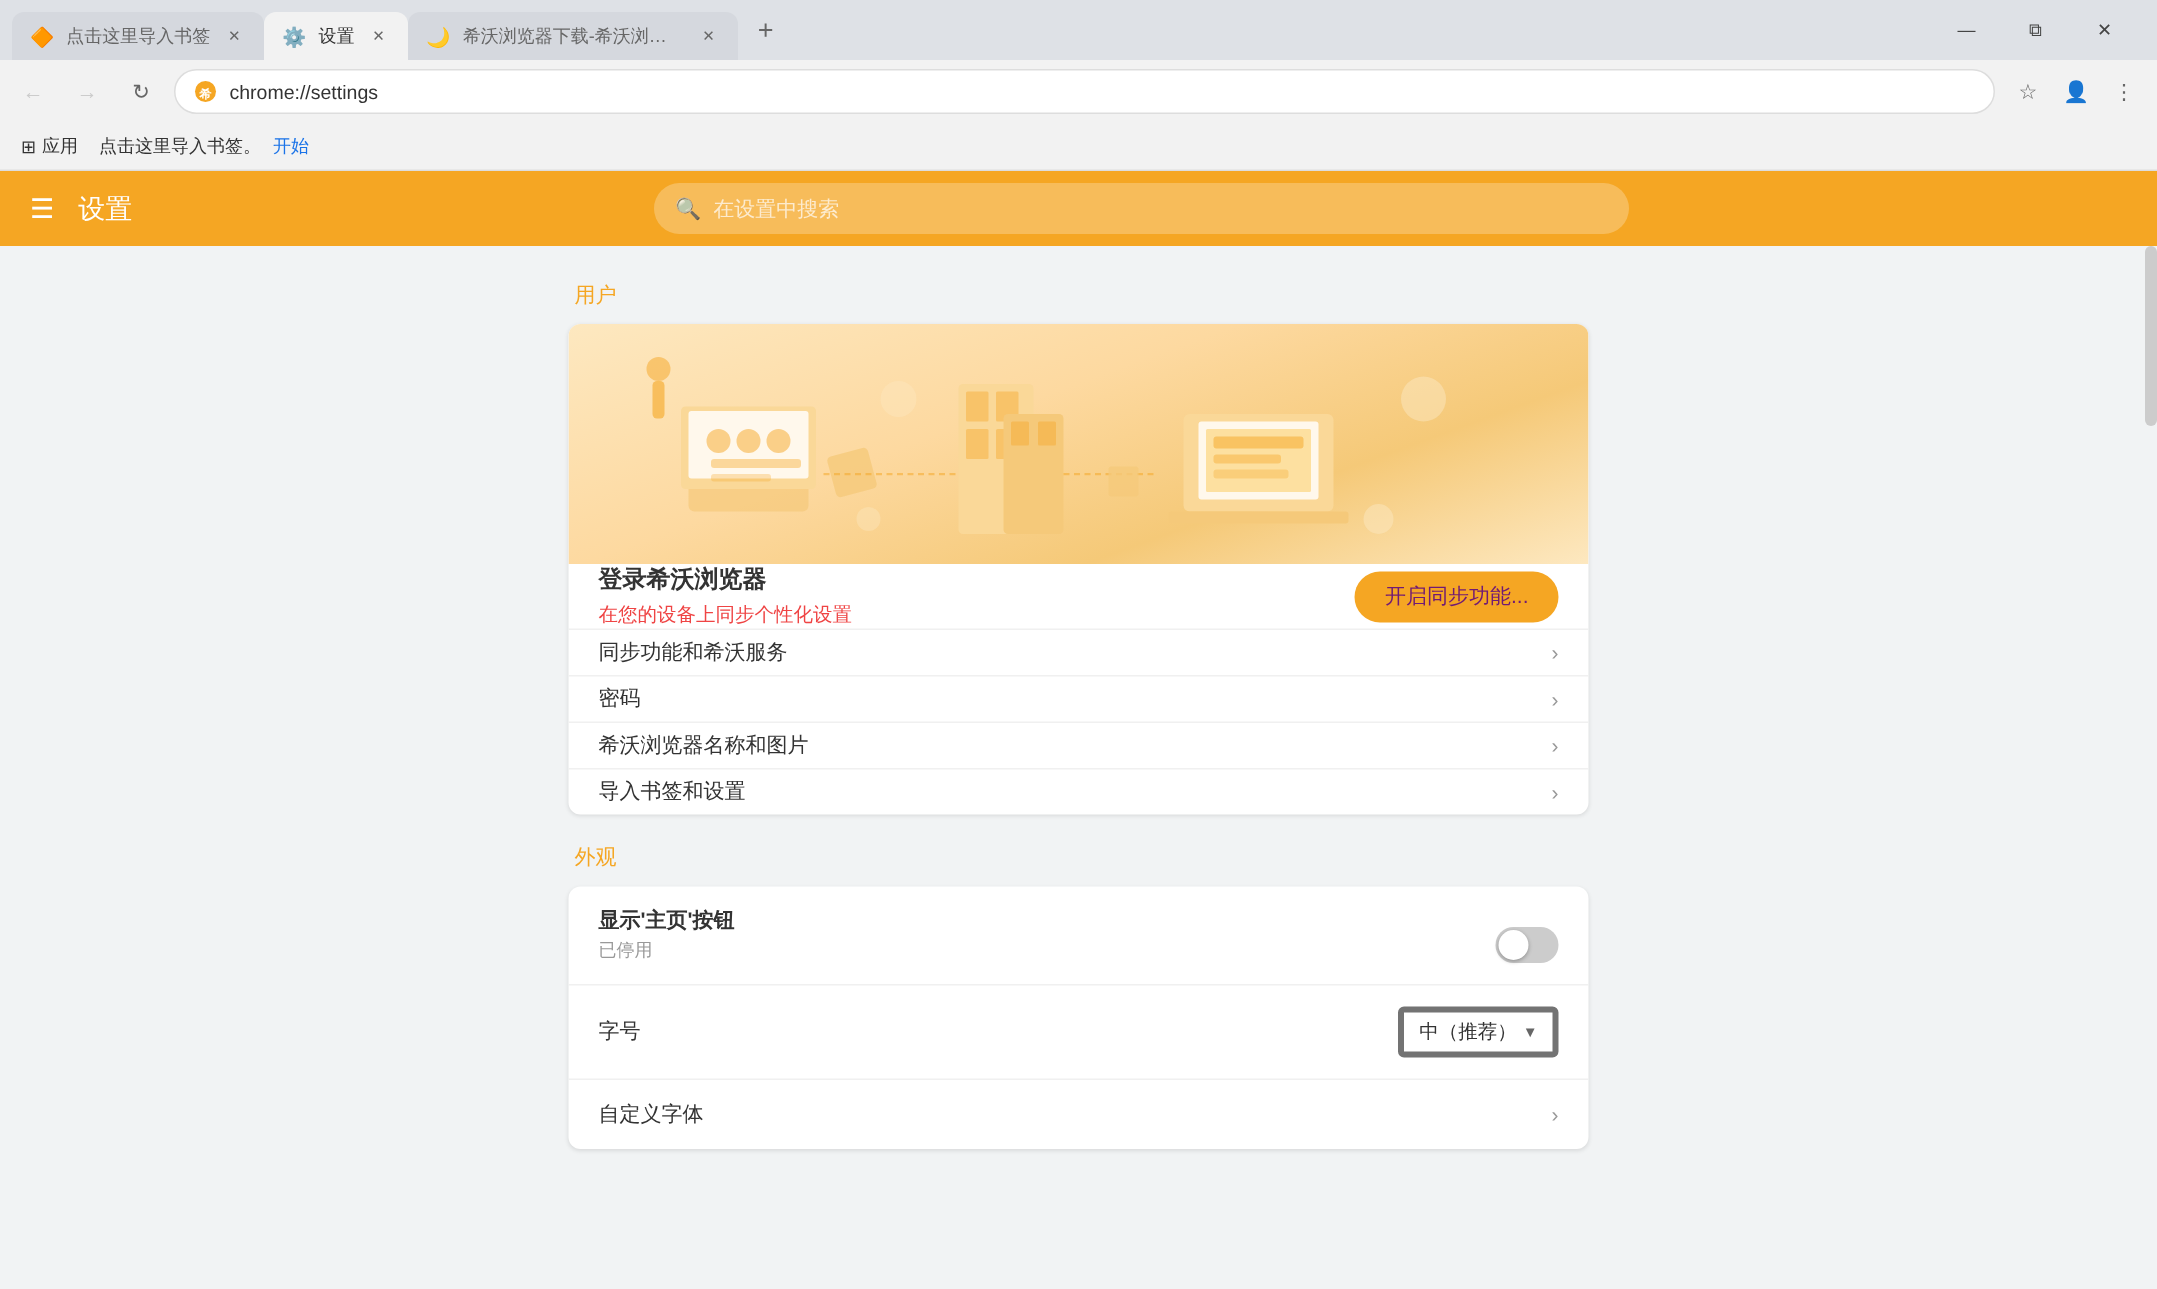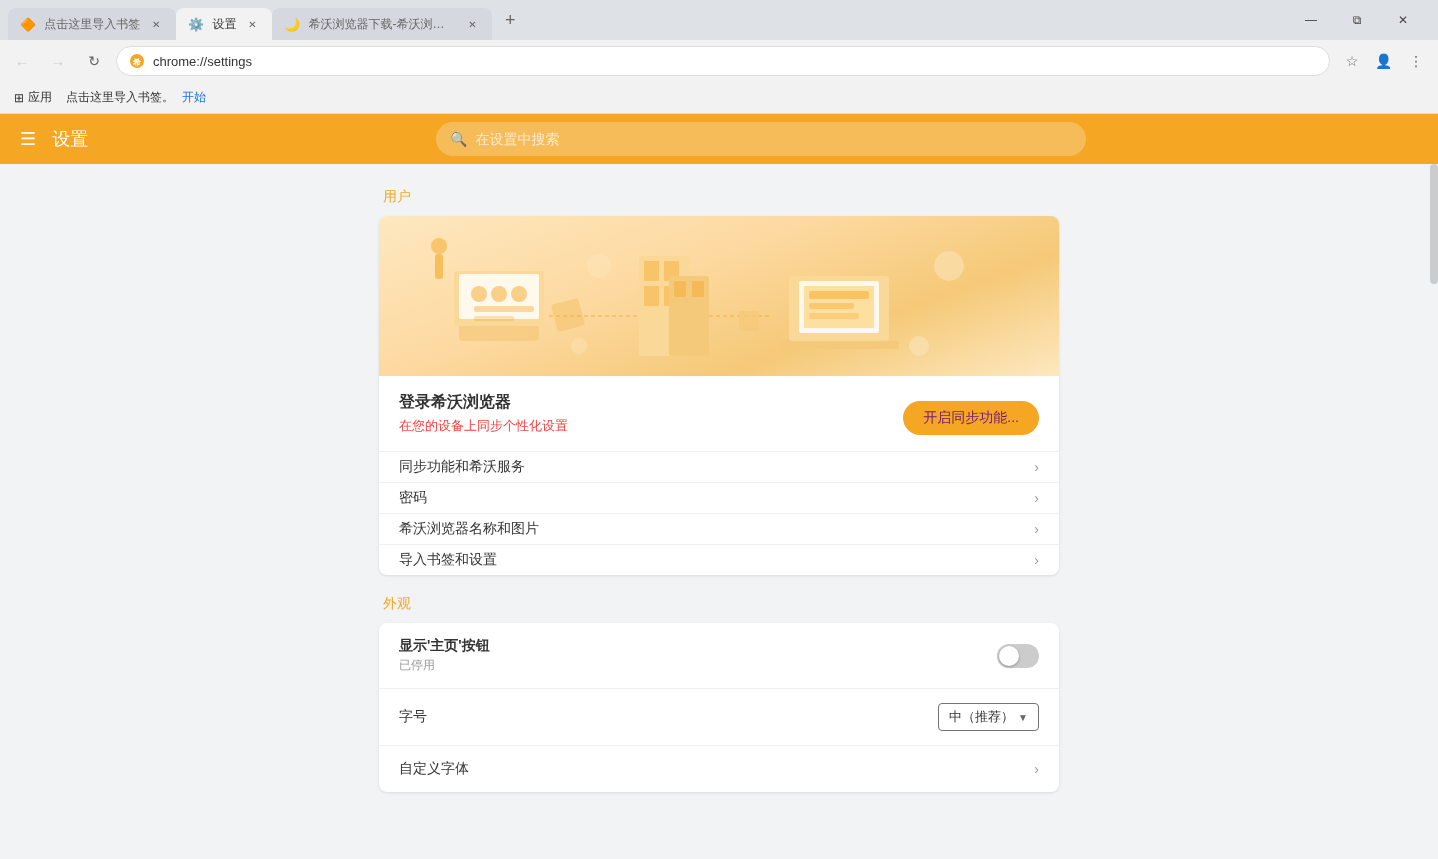--- a/index.html
+++ b/index.html
@@ -23,37 +23,37 @@
     .toolbar-btn { width: 28px; height: 28px; border-radius: 50%; display: flex; align-items: center; justify-content: center; font-size: 14px; color: #666; cursor: pointer; }
 
     .bookmarks-bar { height: 32px; background: #f2f2f2; border-bottom: 1px solid #ddd; display: flex; align-items: center; padding: 0 8px; gap: 8px; font-size: 12px; }
     .bookmark-item { display: flex; align-items: center; gap: 4px; color: #333; cursor: pointer; padding: 2px 6px; border-radius: 4px; }
     .bookmark-link { color: #1a73e8; cursor: pointer; font-size: 12px; font-family: Liberation Serif, serif; }
     .search-input { background: none; border: none; outline: none; color: white; font-size: 14px; flex: 1; }
     .search-input::placeholder { color: rgba(255,255,255,0.7); }
 
     .card { background: white; border-radius: 8px; margin-bottom: 20px; box-shadow: 0 1px 3px rgba(0,0,0,0.1); overflow: hidden; }
 
-    .login-section { padding: 16px 20px; display: flex; align-items: flex-end; justify-content: space-between; }
+    .login-section { padding: 0 20px; display: flex; align-items: center; justify-content: space-between; }
     .login-text h3 { font-size: 16px; color: #333; font-weight: 600; margin-bottom: 4px; }
     .login-text p { font-size: 13px; color: #ef4444; }
     .sync-btn { background: #f5a623; color: #701a75; border: none; border-radius: 20px; padding: 8px 20px; font-size: 14px; cursor: pointer; white-space: nowrap; }
 
     .menu-item { display: flex; align-items: center; justify-content: space-between; padding: 6px 20px; border-top: 1px solid #f0f0f0; cursor: pointer; }
     .menu-item-label { font-size: 14px; color: #333; }
     .menu-arrow { color: #999; font-size: 14px; }
-    .toggle-row { display: flex; align-items: center; justify-content: space-between; padding: 14px 20px; }
+    .toggle-row { display: flex; align-items: flex-end; justify-content: space-between; padding: 14px 20px; }
     .toggle-text h4 { font-size: 14px; color: #333; }
     .toggle-text p { font-size: 12px; color: #999; margin-top: 2px; }
     .toggle { width: 42px; height: 24px; border-radius: 12px; background: #ccc; position: relative; cursor: pointer; flex-shrink: 0; }
     .toggle.off { background: #ccc; }
     .toggle-knob { width: 20px; height: 20px; border-radius: 50%; background: white; position: absolute; top: 2px; left: 2px; box-shadow: 0 1px 3px rgba(0,0,0,0.3); }
     .font-size-row { display: flex; align-items: center; justify-content: space-between; padding: 14px 20px; border-top: 1px solid #f0f0f0; }
     .font-size-label { font-size: 14px; color: #333; }
-    .font-size-select { display: flex; align-items: center; gap: 4px; border: 1px solid #737373; border-radius: 4px; padding: 4px 10px; font-size: 13px; color: #333; cursor: pointer; background: white; }
+    .font-size-select { display: flex; align-items: center; gap: 4px; border: 4px solid #737373; border-radius: 4px; padding: 4px 10px; font-size: 13px; color: #333; cursor: pointer; background: white; }
     .select-arrow { color: #666; font-size: 10px; }
     .custom-font-row { display: flex; align-items: center; justify-content: space-between; padding: 14px 20px; border-top: 1px solid #f0f0f0; cursor: pointer; }
 
     
     .title-bar-right { display: flex; align-items: center; gap: 0; margin-left: auto; padding-right: 4px; }
     .wc-btn { width: 46px; height: 32px; display: flex; align-items: center; justify-content: center; font-size: 12px; color: #444; cursor: pointer; background: none; border: none; }
   </style>
 </head>
 <body>
 

